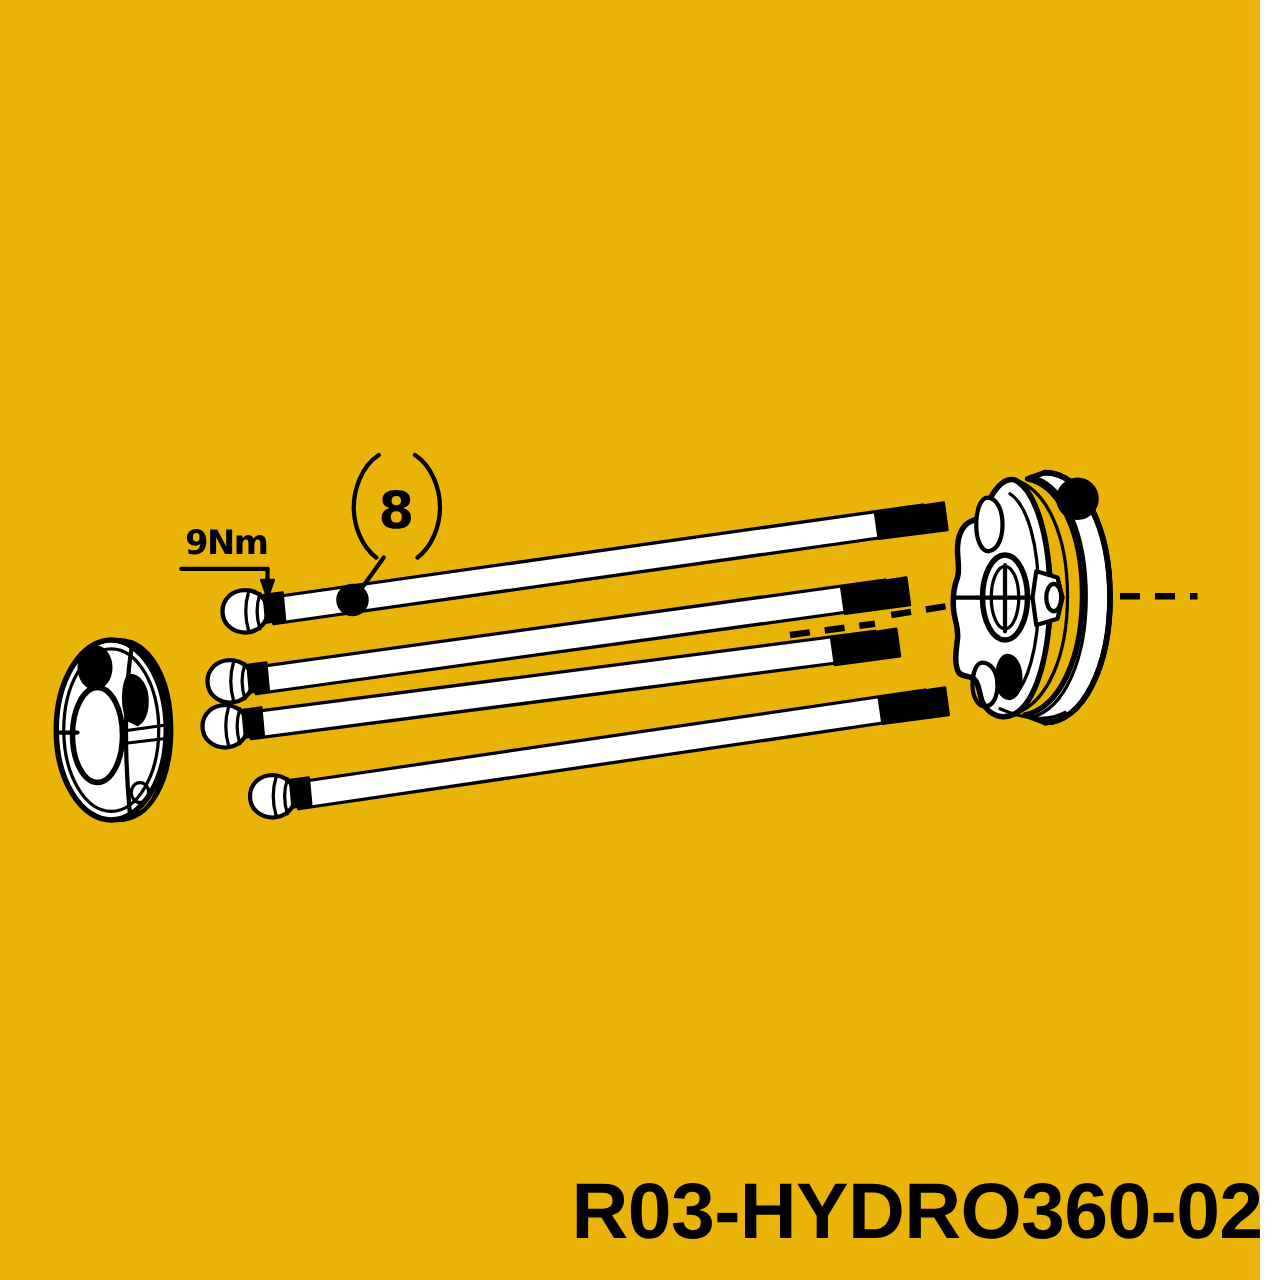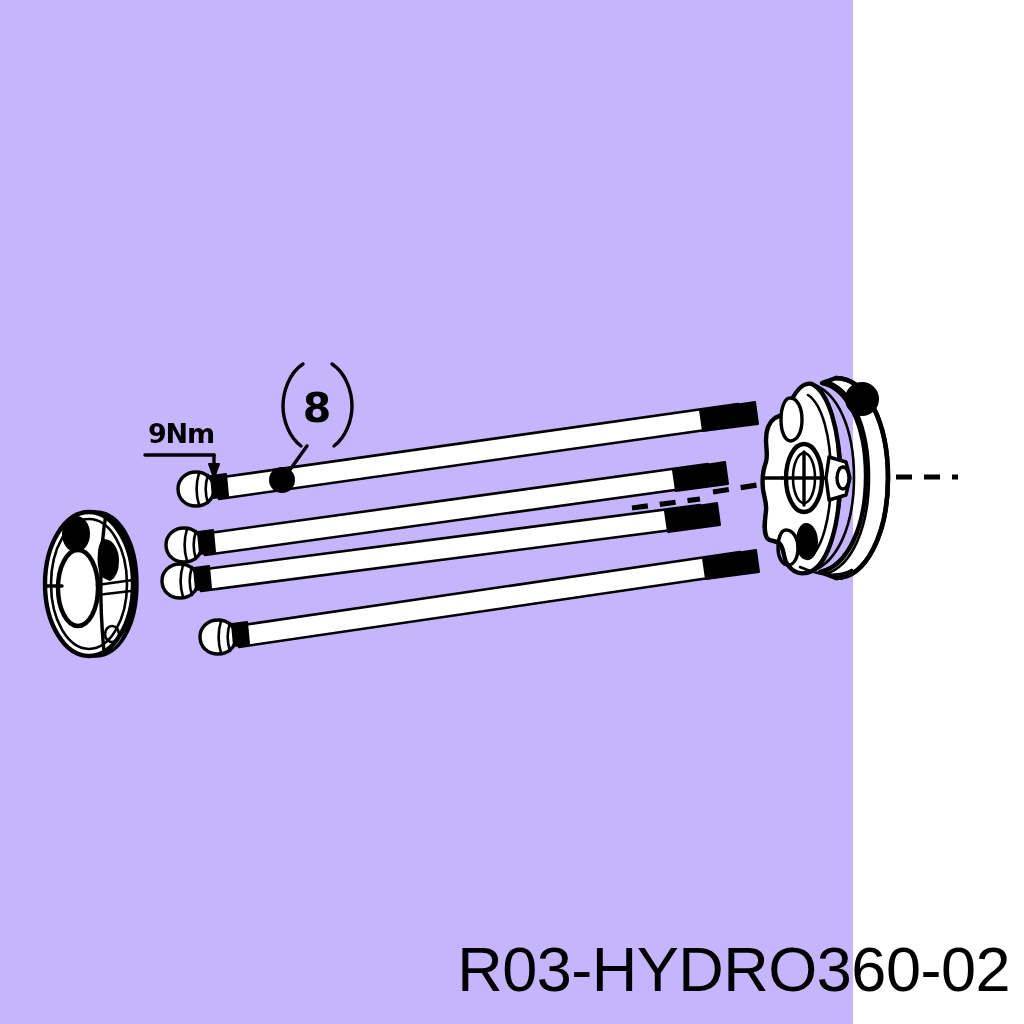--- a/index.html
+++ b/index.html
@@ -10,23 +10,23 @@
   }
   body {
     width: 1024px;
     height: 1024px;
     font-family: "Liberation Sans", sans-serif;
     overflow: hidden;
     position: relative;
   }
   #diagram-root {
     position: relative;
-    width: 853px;
+    width: 1008px;
     height: 1024px;
-    background: #c4b5fd;
+    background: #eab308;
   }
   svg#drawing {
     position: absolute;
     left: 0;
     top: 0;
     width: 1024px;
     height: 1024px;
     display: block;
   }
   .ink      { fill: none; stroke: #000000; stroke-linecap: round; stroke-linejoin: round; }
@@ -60,21 +60,21 @@
     text-anchor: middle;
   }
   #part-number {
     position: absolute;
     left: 0;
     top: 934px;
     width: 1010px;
     text-align: right;
     font-family: "Liberation Sans", sans-serif;
     font-size: 63px;
-    font-weight: 400;
+    font-weight: 700;
     letter-spacing: -0.5px;
     color: #000000;
     line-height: 70px;
     white-space: nowrap;
   }
 </style>
 </head>
 <body>
 
 <div id="diagram-root">

